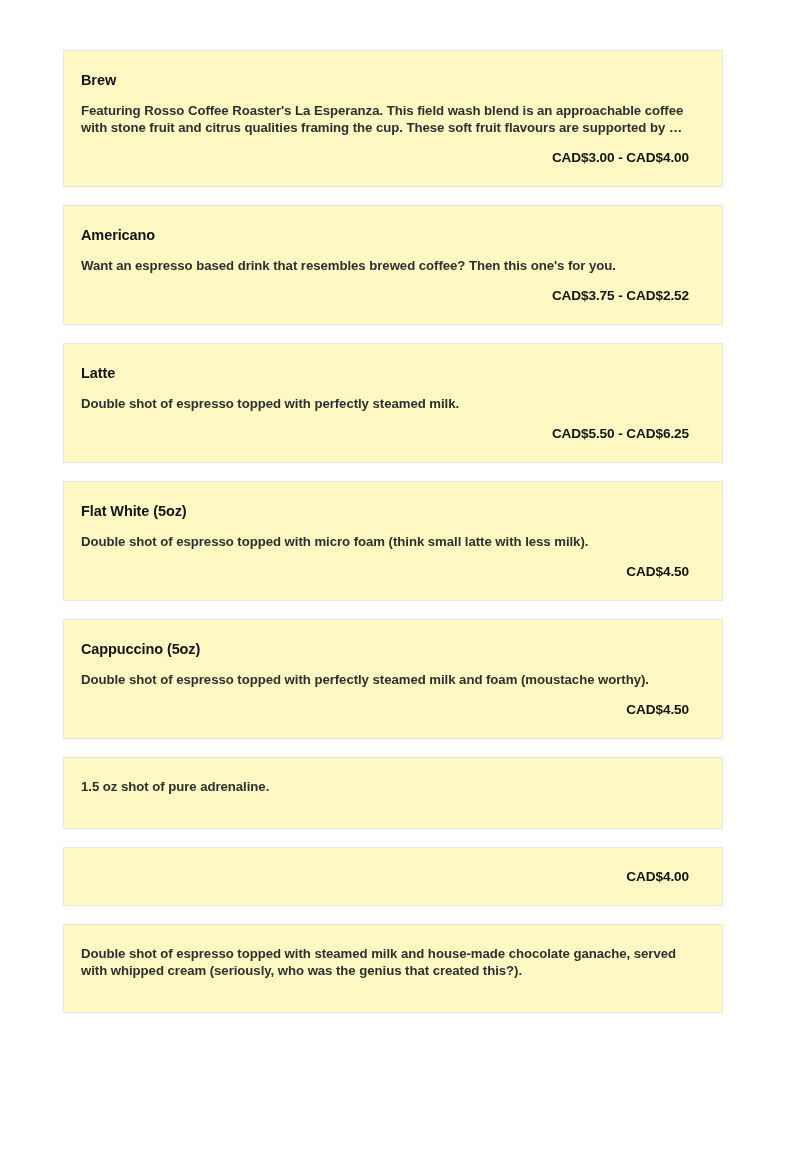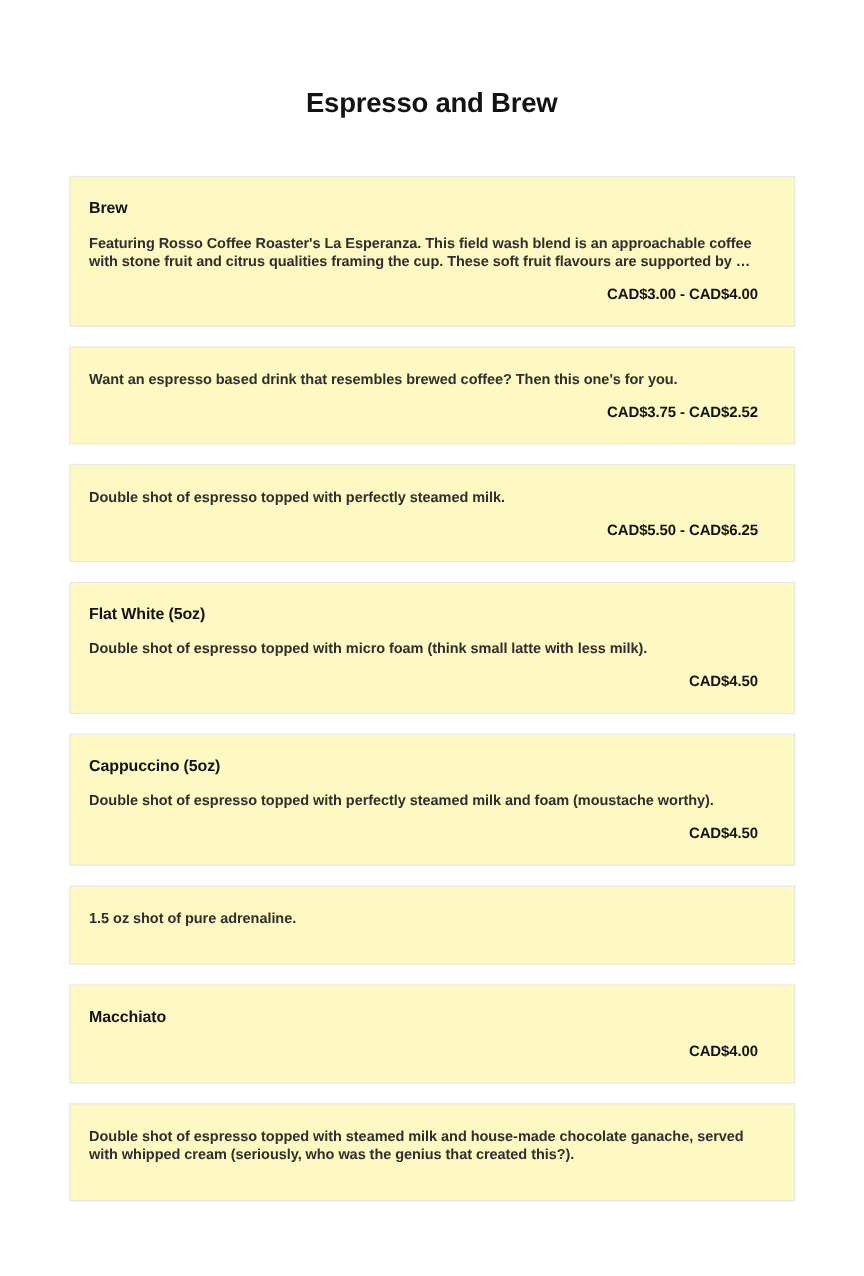--- a/index.html
+++ b/index.html
@@ -69,36 +69,37 @@
     line-height: 17px;
     letter-spacing: -0.1px;
     text-align: right;
   }
 </style>
 </head>
 <body>
 
 <div class="page">
 
-  <h1 class="page-title">Espresso and Brew</h1>
 
   <ul class="menu-list">
 
     <li class="menu-card">
       <p class="item-name">Brew</p>
       <p class="item-desc">Featuring Rosso Coffee Roaster's La Esperanza. This field wash blend is an approachable coffee with stone fruit and citrus qualities framing the cup. These soft fruit flavours are supported by …</p>
       <p class="item-price">CAD$3.00 - CAD$4.00</p>
     </li>
 
     <li class="menu-card">
+      <p class="item-name">Americano</p>
       <p class="item-desc">Want an espresso based drink that resembles brewed coffee? Then this one's for you.</p>
       <p class="item-price">CAD$3.75 - CAD$2.52</p>
     </li>
 
     <li class="menu-card">
+      <p class="item-name">Latte</p>
       <p class="item-desc">Double shot of espresso topped with perfectly steamed milk.</p>
       <p class="item-price">CAD$5.50 - CAD$6.25</p>
     </li>
 
     <li class="menu-card">
       <p class="item-name">Flat White (5oz)</p>
       <p class="item-desc">Double shot of espresso topped with micro foam (think small latte with less milk).</p>
       <p class="item-price">CAD$4.50</p>
     </li>
 
@@ -106,21 +107,20 @@
       <p class="item-name">Cappuccino (5oz)</p>
       <p class="item-desc">Double shot of espresso topped with perfectly steamed milk and foam (moustache worthy).</p>
       <p class="item-price">CAD$4.50</p>
     </li>
 
     <li class="menu-card">
       <p class="item-desc">1.5 oz shot of pure adrenaline.</p>
     </li>
 
     <li class="menu-card">
-      <p class="item-name">Macchiato</p>
       <p class="item-price">CAD$4.00</p>
     </li>
 
     <li class="menu-card">
       <p class="item-desc">Double shot of espresso topped with steamed milk and house-made chocolate ganache, served with whipped cream (seriously, who was the genius that created this?).</p>
 
     </li>
 
   </ul>
 

